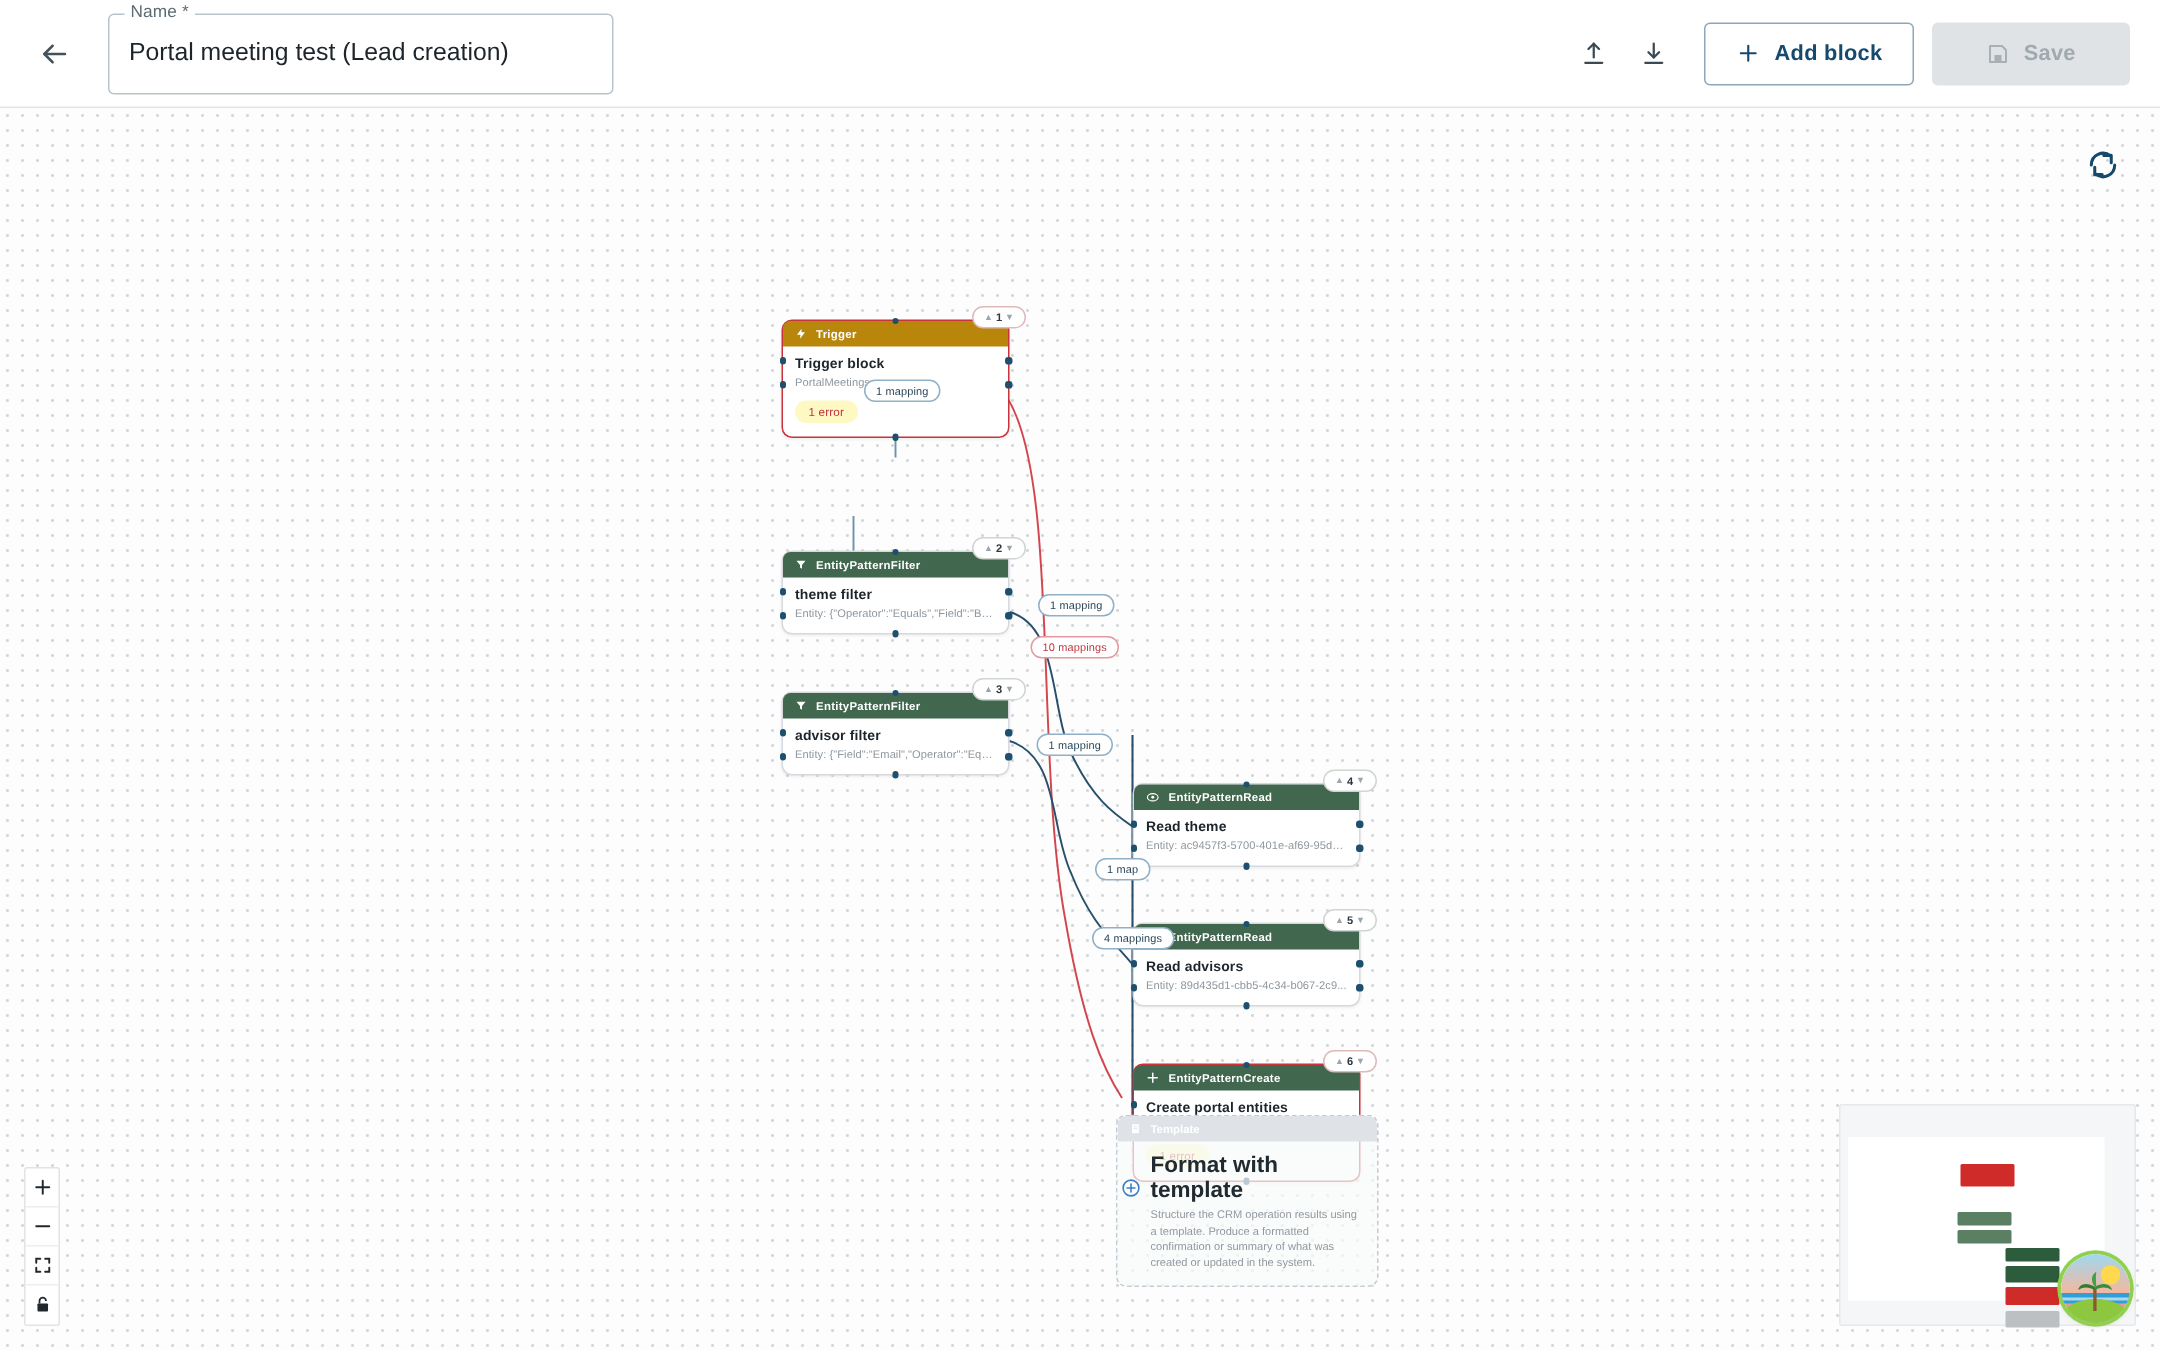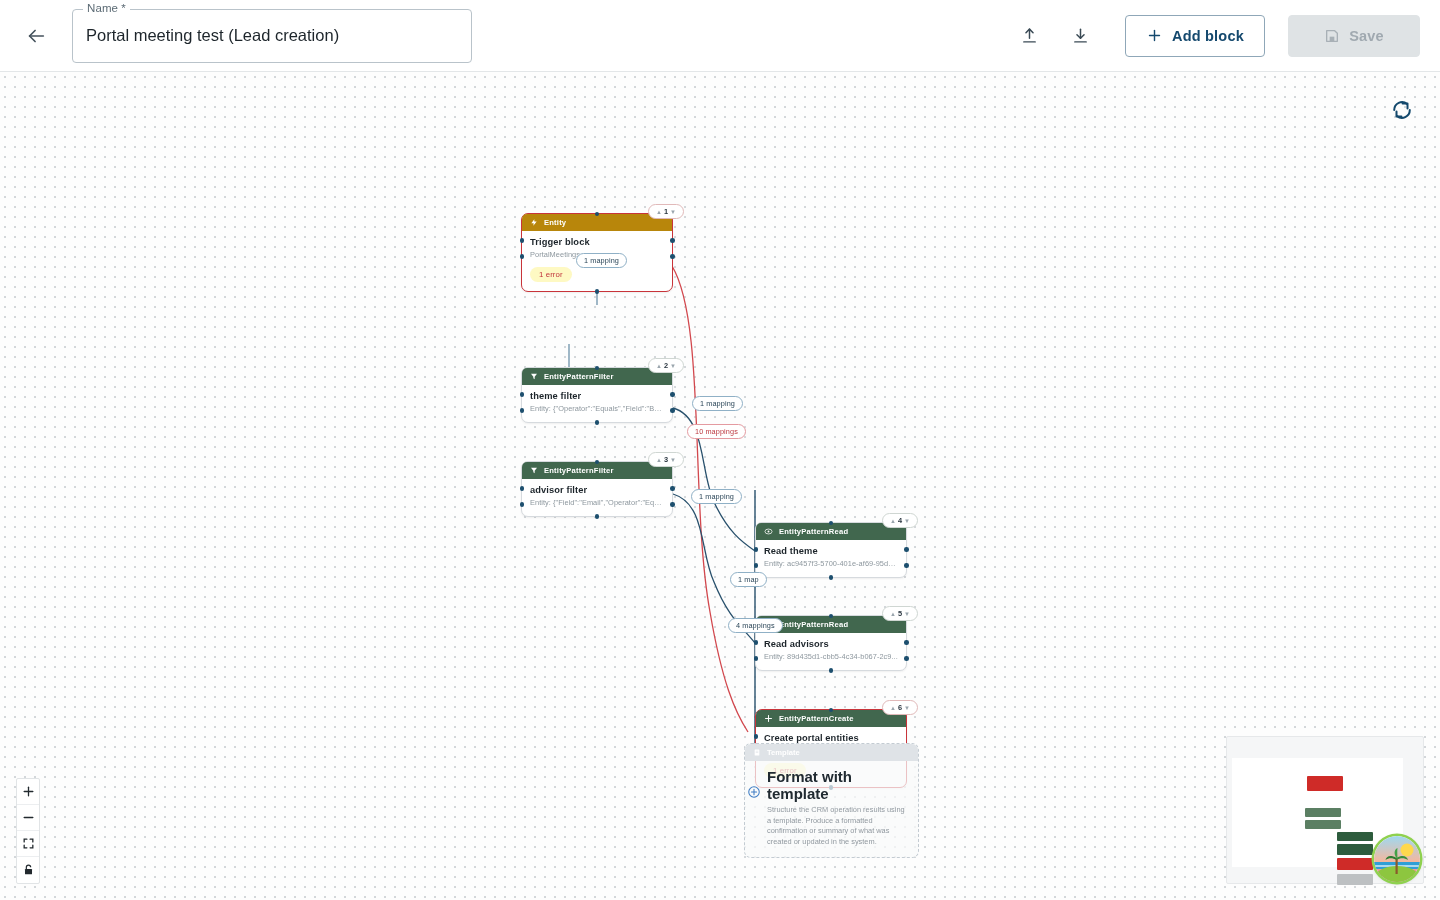--- a/index.html
+++ b/index.html
@@ -22,40 +22,40 @@
   #back-btn {
     width: 40px; height: 40px; margin-left: 16px;
     display: flex; align-items: center; justify-content: center;
     cursor: pointer; border-radius: 50%;
     color: #44525c;
   }
 
   .name-field {
     position: relative;
     margin-left: 16px;
-    width: 400px; height: 54px;
+    width: 337px; height: 54px;
     border: 1px solid #b9c3ca;
     border-radius: 4px;
     display: flex; align-items: center;
   }
   .name-legend {
     position: absolute; top: -8px; left: 10px;
     background: #ffffff; padding: 0 4px;
     font-size: 11.5px; color: #5c6b75; letter-spacing: .1px;
   }
   .name-input {
     border: none; outline: none; background: transparent;
     width: 100%; padding: 0 13px;
     font-family: "Liberation Sans", sans-serif;
     font-size: 16.5px; color: #1d252b;
   }
 
   #toolbar {
     margin-left: auto; margin-right: 20px;
-    display: flex; align-items: center; gap: 11px;
+    display: flex; align-items: center; gap: 0px;
   }
   .icon-btn {
     width: 40px; height: 40px; border-radius: 4px;
     display: flex; align-items: center; justify-content: center;
     cursor: pointer; color: #3a4a55;
   }
 
   .btn {
     height: 42px; border-radius: 4px;
     display: flex; align-items: center; justify-content: center;
@@ -320,21 +320,21 @@
   <div class="node err" style="left:521px; top:141px;">
     <div class="num-badge">
       <span class="chev">▲</span>
       <span>1</span>
       <span class="chev">▼</span>
     </div>
     <div class="node-head head-trigger">
       <svg width="8" height="9" viewBox="0 0 24 24" fill="#ffffff">
         <polygon points="13,2 4,14 11,14 10,22 20,9 13,9"></polygon>
       </svg>
-      <span>Entity</span>
+      <span>Trigger</span>
     </div>
     <div class="node-body">
       <div class="node-title">Trigger block</div>
       <div class="node-sub">PortalMeetings</div>
       <div class="err-pill">1 error</div>
     </div>
     <span class="handle h-t"></span>
     <span class="handle h-b"></span>
     <span class="handle h-l1"></span>
     <span class="handle h-l2"></span>

